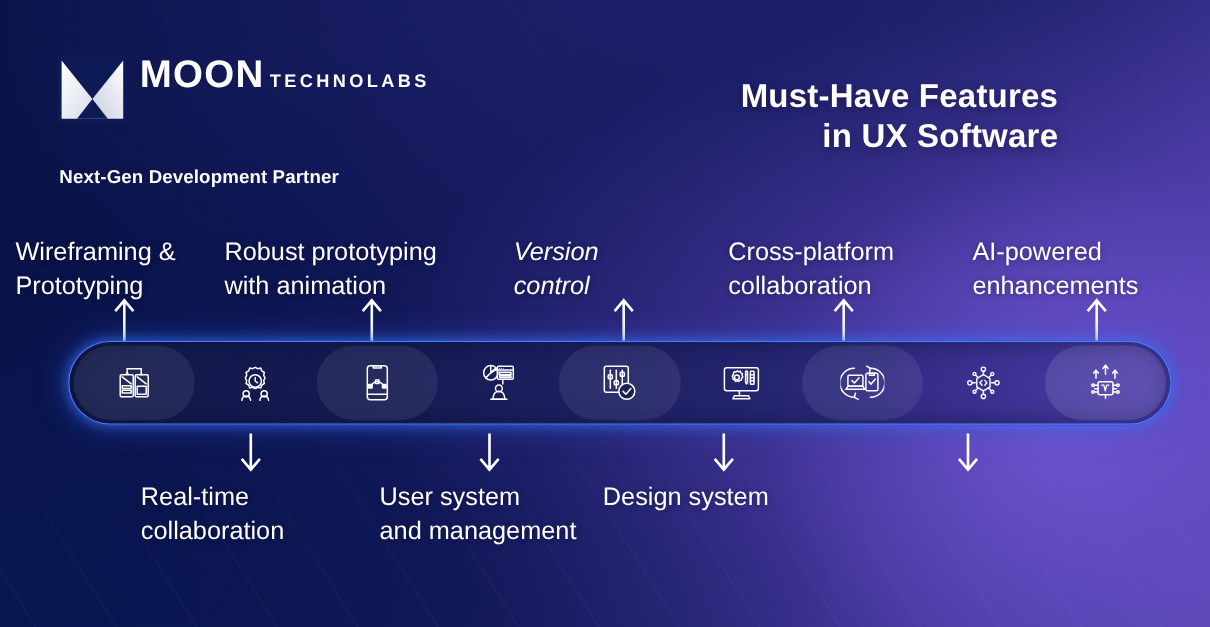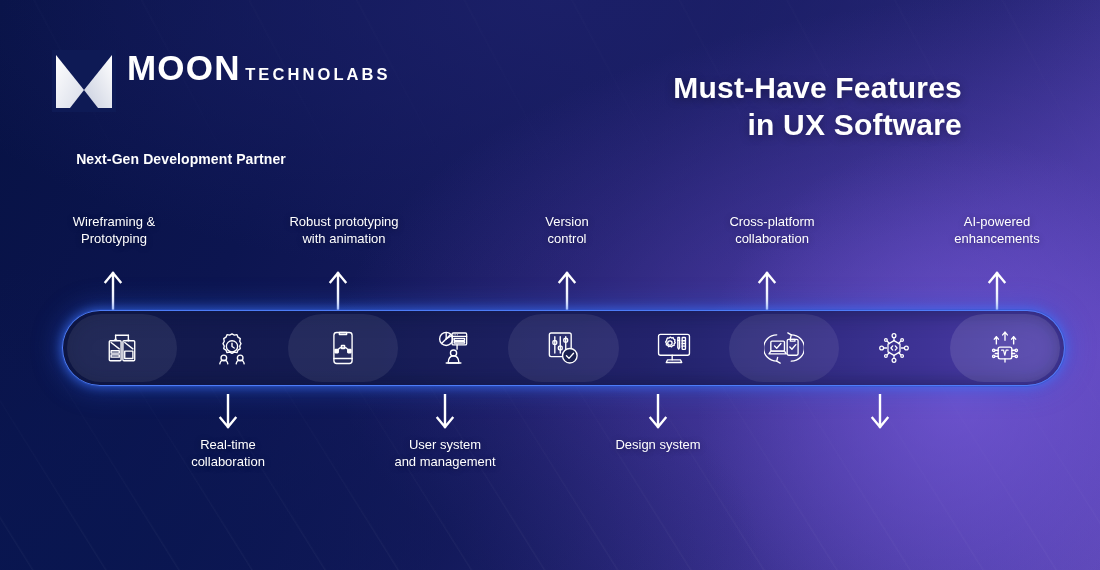--- a/index.html
+++ b/index.html
@@ -58,36 +58,36 @@
   .logo-mark{ width:64px; height:62px; flex:0 0 auto; }
   .logo-text{ padding-top:2px; }
   .logo-moon{
     font-size:35px; font-weight:bold; color:#ffffff; letter-spacing:1.2px; line-height:0.94;
   }
   .logo-tech{
     font-size:16.5px; font-weight:bold; color:#ffffff; letter-spacing:3.1px; line-height:1.2; margin-top:2px;
   }
   .logo-tag{
     position:absolute; left:0px; top:101px; width:258px; text-align:center;
-    font-size:14px; font-weight:bold; color:#ffffff; letter-spacing:0.1px;
+    font-size:17px; font-weight:bold; color:#ffffff; letter-spacing:0.1px;
   }
 
   
   #title{
     position:absolute; left:0; top:70px; width:962px; text-align:right;
     color:#ffffff; font-size:30px; font-weight:bold; line-height:1.22;
     letter-spacing:0.2px;
     text-shadow:0 2px 10px rgba(0,0,0,0.35);
   }
   #title .l2{ display:block;padding-left:21px; }
 
   
   .label{
-    position:absolute; color:#ffffff; text-align:center;
-    font-size:13px; line-height:1.33; font-weight:400;
+    position:absolute; color:#ffffff; 
+    font-size:23px; line-height:1.33; font-weight:400;
     text-shadow:0 1px 6px rgba(0,0,0,0.35);
   }
   .label span{ display:block; white-space:nowrap; }
 
   
   .arrow{ position:absolute; }
 
   
   #bar{
     position:absolute; left:62px; top:310px; width:1003px; height:76px;
@@ -152,25 +152,25 @@
 
   <h1 id="title">
     <span>Must-Have Features</span>
     <span class="l2">in UX Software</span>
   </h1>
 
   <div class="label" style="left:14px;top:213px;width:200px;">
     <span>Wireframing &amp;</span>
     <span>Prototyping</span>
   </div>
-  <div class="label" style="left:224px;top:213px;width:240px;">
+  <div class="label" style="left:204px;top:213px;width:240px;">
     <span>Robust prototyping</span>
     <span>with animation</span>
   </div>
-  <div class="label" style="left:467px;top:213px;width:200px;">
+  <div class="label" style="left:467px;top:213px;width:200px;font-style:italic;">
     <span>Version</span>
     <span>control</span>
   </div>
   <div class="label" style="left:662px;top:213px;width:220px;">
     <span>Cross-platform</span>
     <span>collaboration</span>
   </div>
   <div class="label" style="left:884px;top:213px;width:226px;">
     <span>AI-powered</span>
     <span>enhancements</span>

